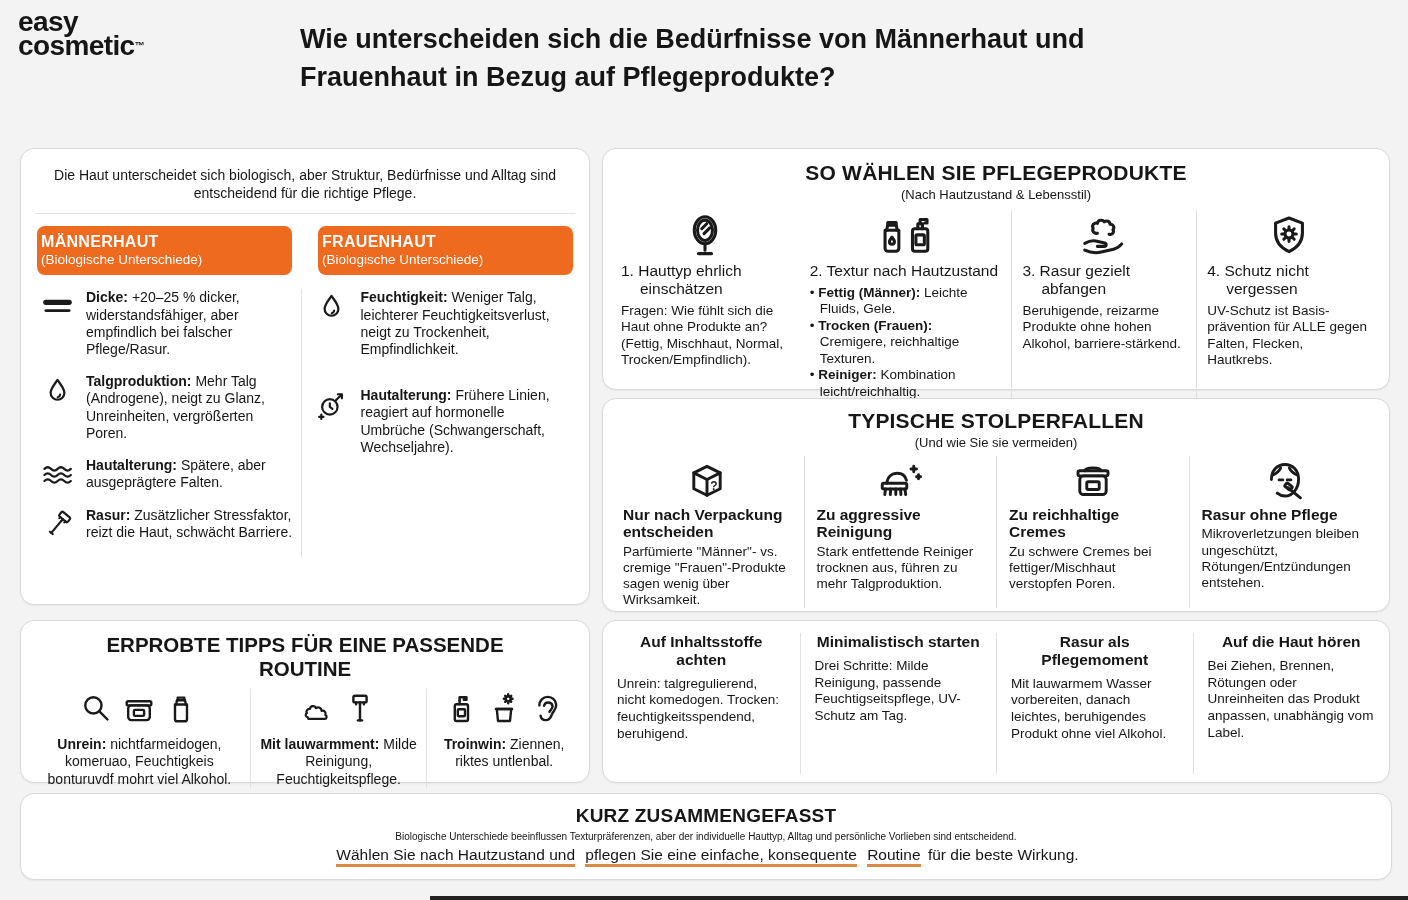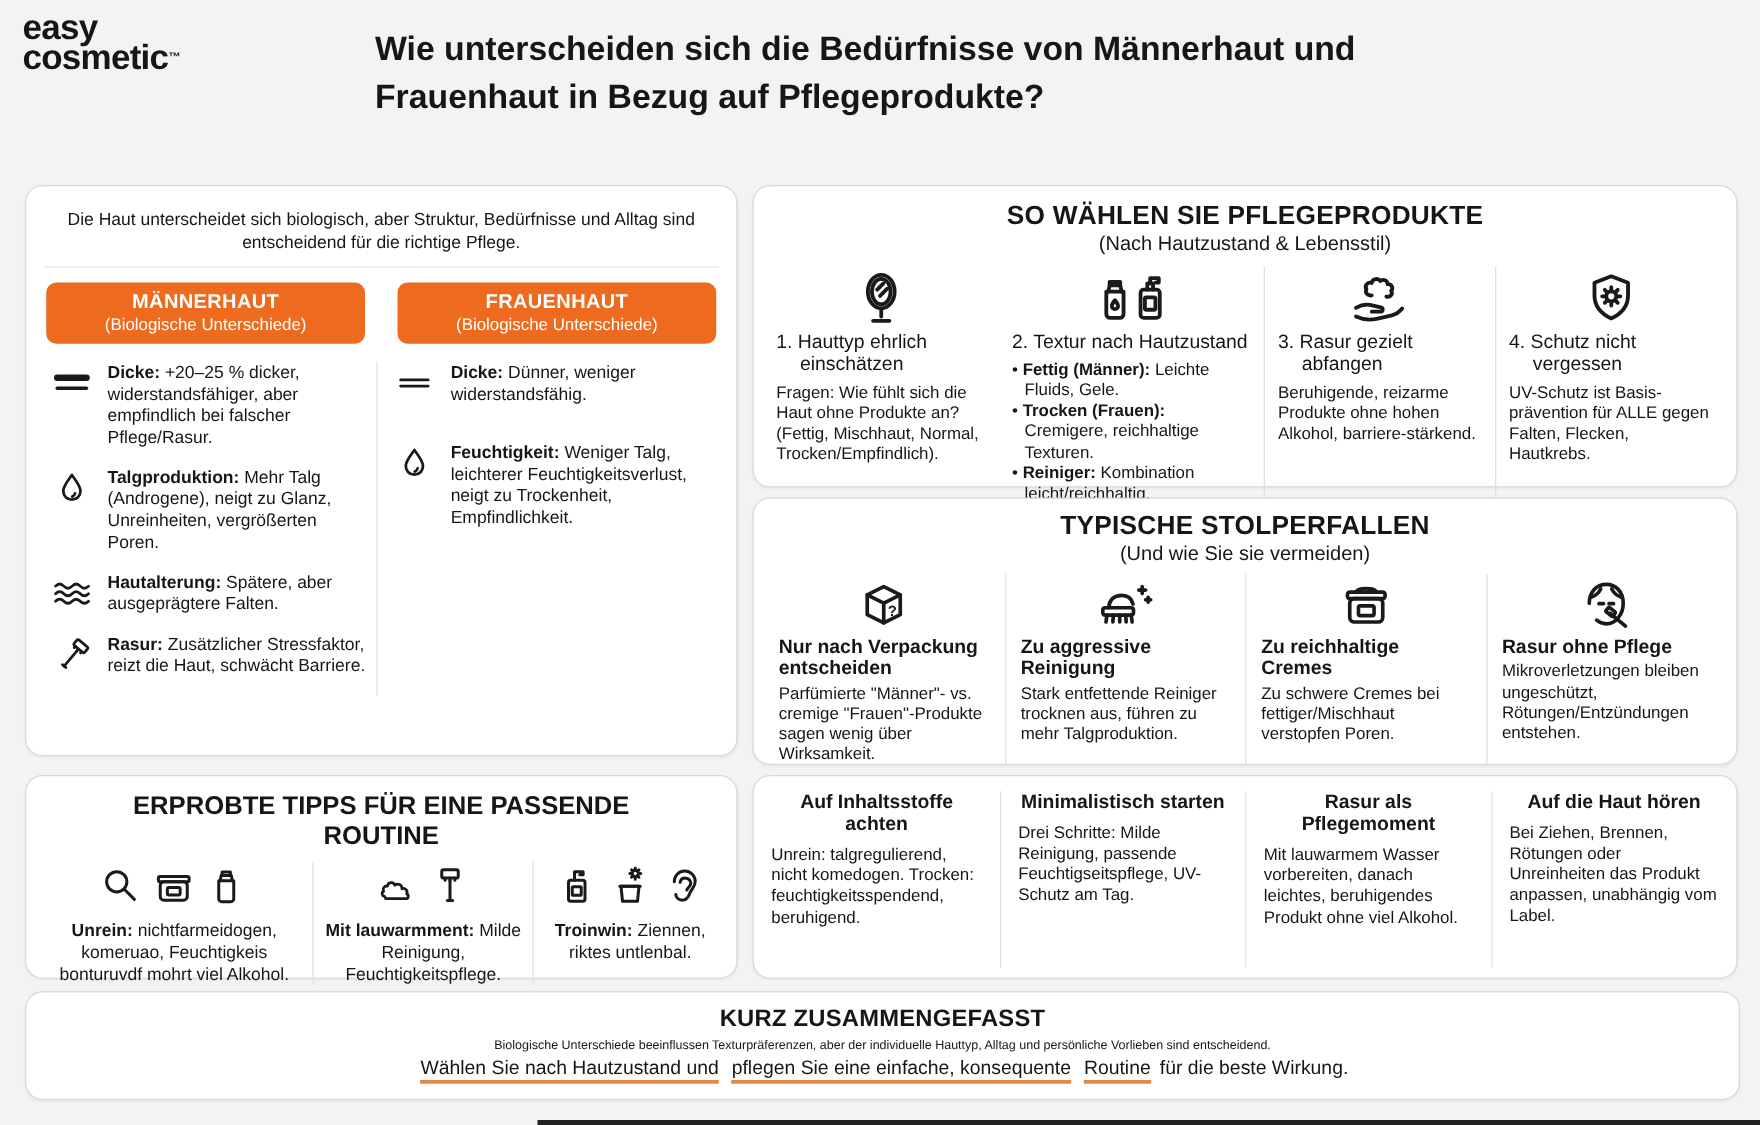--- a/index.html
+++ b/index.html
@@ -19,21 +19,21 @@
   .main-title{position:absolute;left:300px;top:20px;width:940px;font-size:27px;font-weight:700;line-height:1.42}
   
   svg.ic{fill:none;stroke:#1a1a1a;stroke-width:1.6;stroke-linecap:round;stroke-linejoin:round}
   .svgtxt{fill:#1a1a1a;stroke:none;font-weight:bold}
   
   #cmp{left:20px;top:148px;width:570px;height:457px;padding:12px 14px 6px}
   .cmp-title{font-size:20px;font-weight:700;text-align:center;line-height:1.28}
   .cmp-sub{font-size:14px;text-align:center;line-height:1.3;margin-top:5px}
   .cmp-hr{border:none;border-top:1px solid #e3e3e3;margin:11px 0 12px}
   .badges{display:flex;gap:26px;padding:0 2px}
-  .badge{flex:1;background:#ED6A1E;color:#fff;text-align:center;border-radius:8px;padding:7px 4px 8px}
+  .badge{flex:1;background:#ED6A1E;color:#fff;border-radius:8px;padding:7px 4px 8px}
   .badge-t{font-size:16px;font-weight:700;letter-spacing:.3px}
   .badge-s{font-size:13.5px;margin-top:1px}
   .cmp-cols{display:flex;margin-top:14px}
   .cmp-col{flex:1;padding:0 8px 0 4px}
   .cmp-col+.cmp-col{border-left:1px solid #e3e3e3;padding-left:12px}
   .feat{display:flex;gap:11px;margin-bottom:15px}
   .col-women .feat{margin-bottom:29px}
   .feat .fic{width:36px;flex:none;display:flex;justify-content:center;align-items:flex-start;padding-top:2px}
   .feat svg{width:33px;height:33px}
   .feat p{font-size:14px;line-height:1.23}
@@ -43,21 +43,21 @@
   .tips-cols{display:flex;margin-top:8px}
   .tips-col{padding:0 6px;text-align:center}
   .tips-col.c1{width:40%}.tips-col.c2{width:32%}.tips-col.c3{width:28%}
   .tips-col+.tips-col{border-left:1px solid #e0e0e0}
   .tips-icons{display:flex;justify-content:center;gap:6px;height:44px;align-items:center}
   .tips-icons svg{width:36px;height:36px}
   .tips-col p{font-size:14px;line-height:1.22;margin-top:3px}
   
   #choose{left:602px;top:148px;width:788px;height:242px;padding:12px 8px 8px}
   .sec-title{font-size:21px;font-weight:700;text-align:center;letter-spacing:.2px}
-  .sec-sub{font-size:16px;text-align:center;margin-top:2px}
+  .sec-sub{font-size:13px;text-align:center;margin-top:2px}
   .pa-cols{display:flex;margin-top:8px}
   .pa-col{padding:0 10px}
   .pa-col.s1{width:24.5%}.pa-col.s2{width:27.5%}.pa-col.s3{width:24%}.pa-col.s4{width:24%}
   .pa-col.s3,.pa-col.s4{border-left:1px solid #e0e0e0}
   .pa-icon{height:52px;display:flex;justify-content:center;align-items:center}
   .pa-icon svg{height:46px;width:auto}
   .pa-h{font-size:15.5px;font-weight:400;line-height:1.15;padding-left:19px;text-indent:-19px;margin-bottom:5px}
   .pa-b{font-size:13.5px;line-height:1.22}
   .pa-li{font-size:13.5px;line-height:1.22;padding-left:10px;text-indent:-10px}
   
@@ -150,35 +150,37 @@
                 <path d="M10.7 19h2.6"></path>
               </g>
             </svg>
         </span>
         <p><b>Rasur:</b> <span>Zusätzlicher Stressfaktor, reizt die Haut, schwächt Barriere.</span></p>
       </div>
     </div>
     <div class="cmp-col col-women">
       <div class="feat">
         <span class="fic">
-          <svg class="ic" viewBox="0 0 24 24" stroke-width="1.5">
-              <path d="M4 9.4h16"></path>
-              <path d="M4 13h16"></path>
-            </svg>
-        </span>
-        <p><b>Dicke:</b> <span>Dünner, weniger widerstandsfähig.</span></p>
-      </div>
-      <div class="feat">
-        <span class="fic">
           <svg class="ic" viewBox="0 0 24 24">
               <path d="M12 3.6c2.7 3.9 5 6.4 5 9.4a5 5 0 1 1-10 0c0-3 2.3-5.5 5-9.4z"></path>
               <path d="M13.9 14.3a2.6 2.6 0 0 1-1.7 1.9"></path>
             </svg>
         </span>
         <p><b>Feuchtigkeit:</b> <span>Weniger Talg, leichterer Feuchtigkeitsverlust, neigt zu Trockenheit, Empfindlichkeit.</span></p>
+      </div>
+      <div class="feat">
+        <span class="fic">
+          <svg class="ic" viewBox="0 0 24 24">
+              <circle cx="10.8" cy="13" r="5.6"></circle>
+              <path d="M10.8 10.4V13l1.9 1.5"></path>
+              <path d="M15.2 8.2l4.4-4.4M19.6 3.8h-3M19.6 3.8v3"></path>
+              <path d="M4.6 18.6v3.2M3 20.2h3.2"></path>
+            </svg>
+        </span>
+        <p><b>Hautalterung:</b> <span>Frühere Linien, reagiert auf hormonelle Umbrüche (Schwangerschaft, Wechseljahre).</span></p>
       </div>
     </div>
   </div>
 </div>
 
 <div class="panel" id="choose">
   <div class="sec-title">SO WÄHLEN SIE PFLEGEPRODUKTE</div>
   <div class="sec-sub">(Nach Hautzustand &amp; Lebensstil)</div>
   <div class="pa-cols">
     <div class="pa-col s1">

